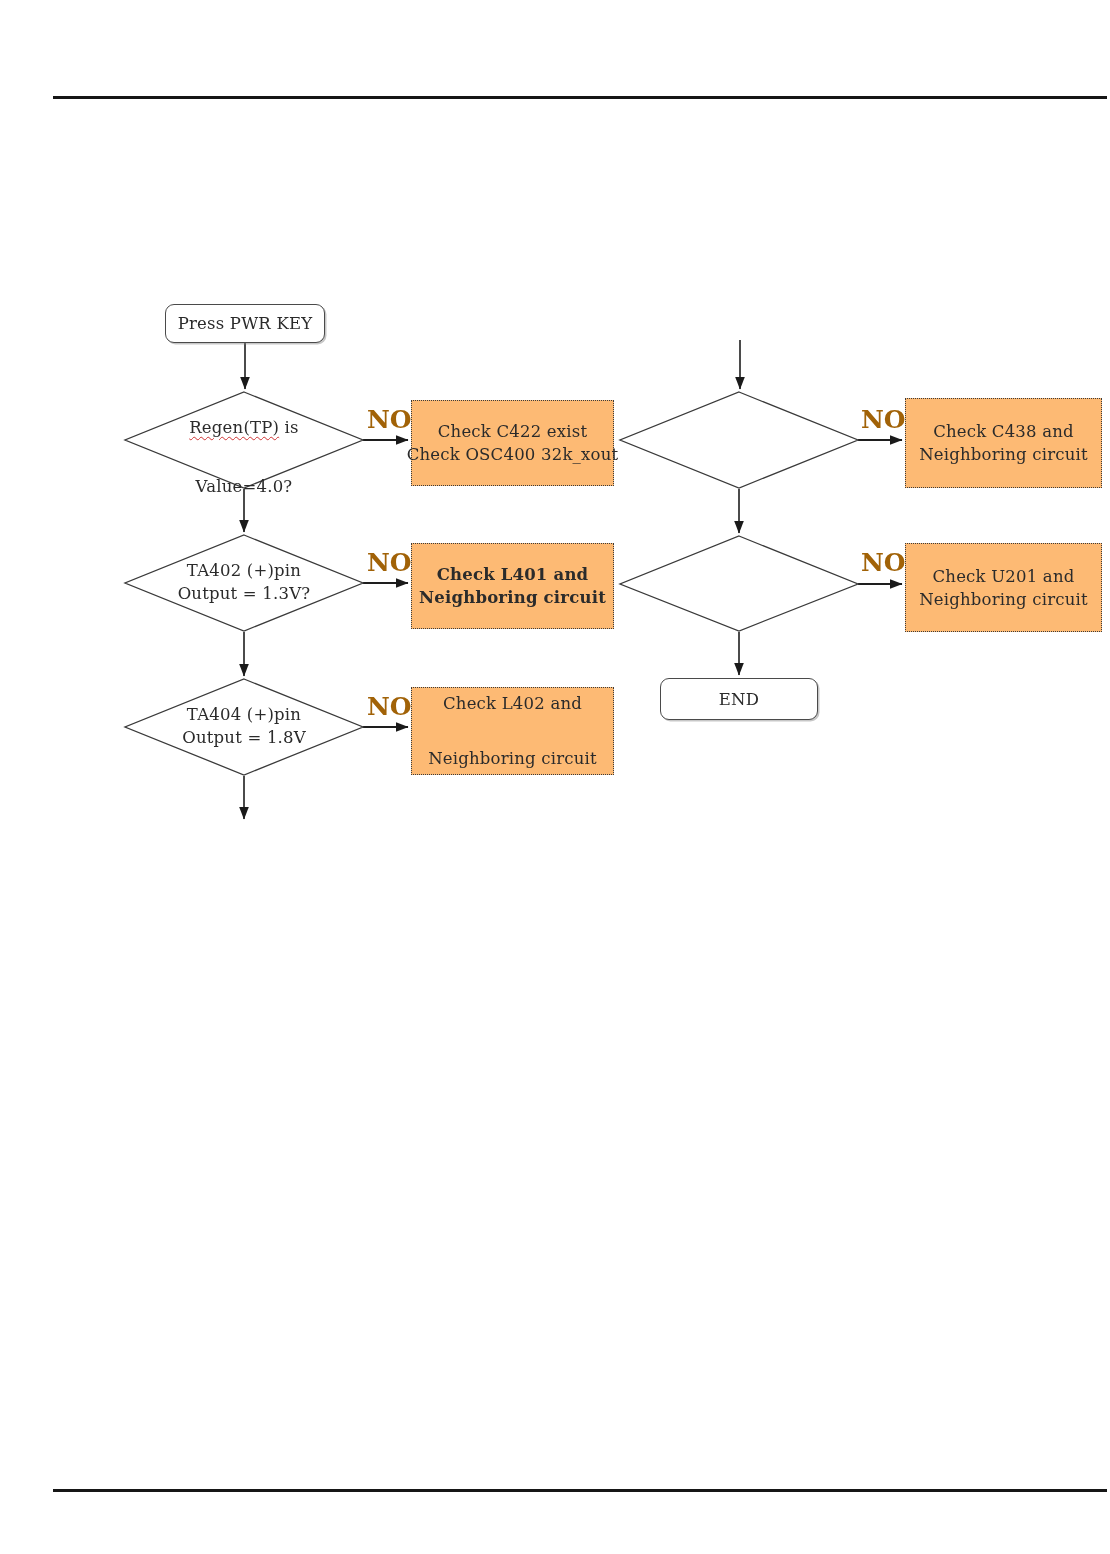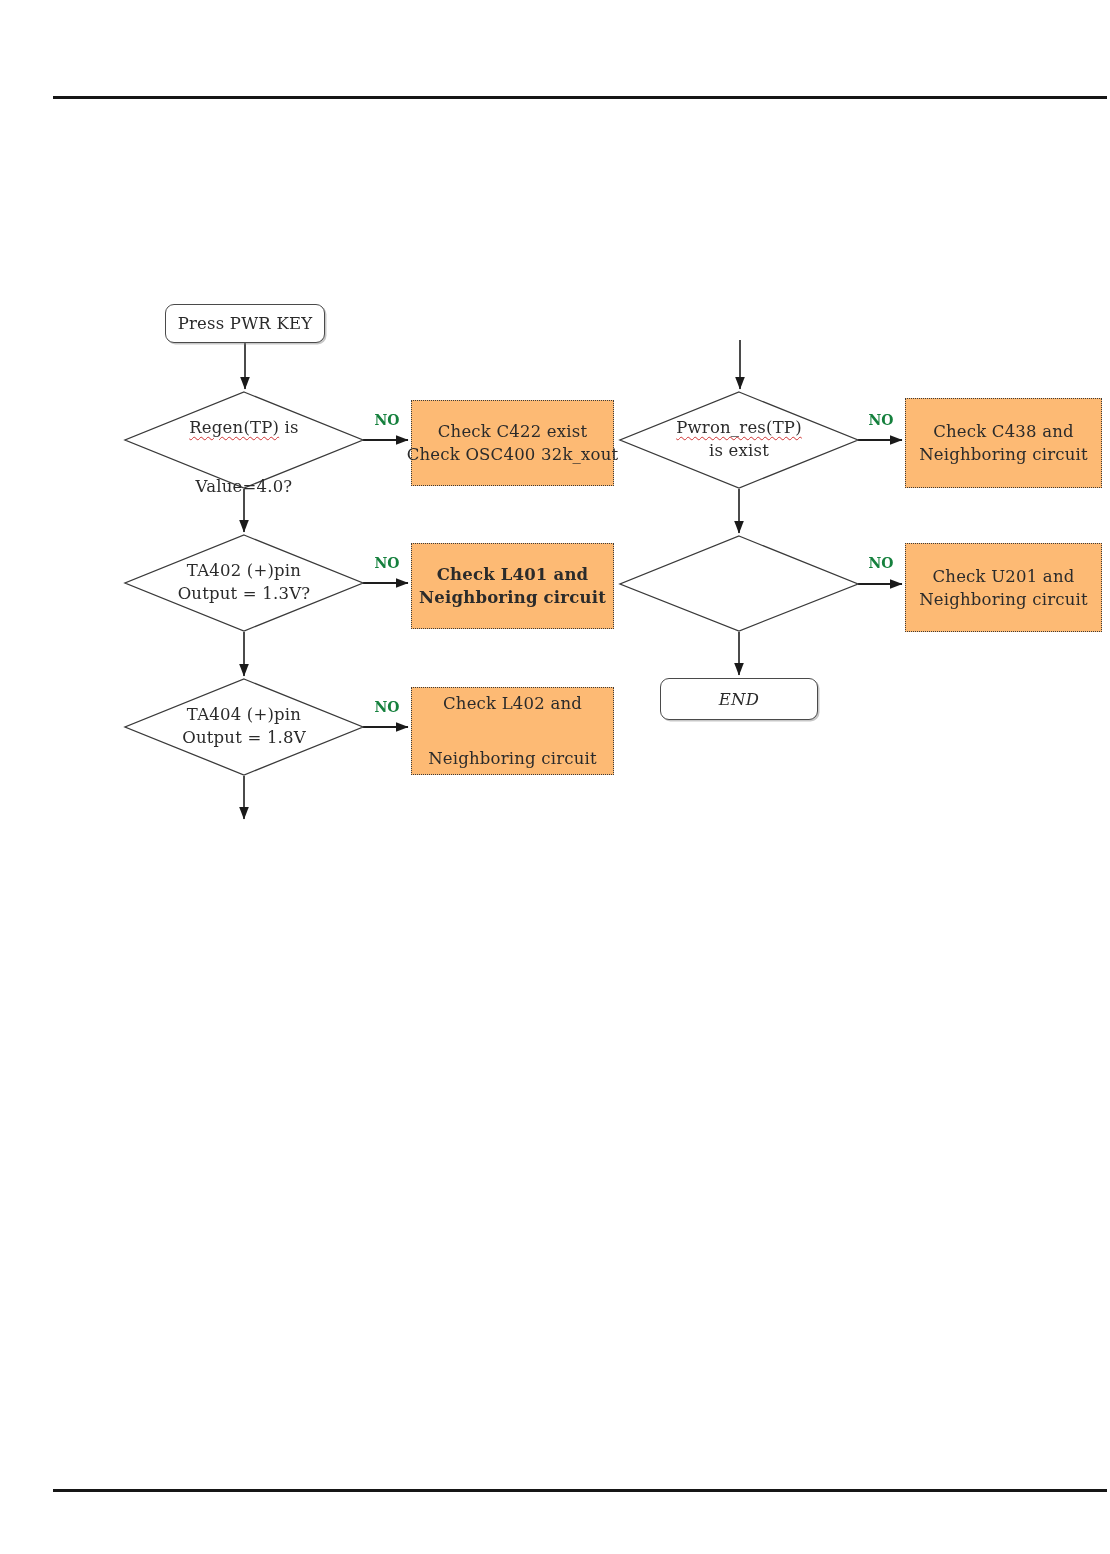--- a/index.html
+++ b/index.html
@@ -42,22 +42,22 @@
     border: 1px dotted #3c3c3c;
     background: #fdba74;
     white-space: nowrap;
     z-index: 2;
   }
   .dtext { z-index: 3; background: transparent; }
 
   .no-label {
     position: absolute;
     width: 40px; text-align: center;
-    font-weight: bold; font-size: 14px; line-height: 22px;
-    color: #15803d;
+    font-weight: bold; font-size: 25px; line-height: 22px;
+    color: #a16207;
     z-index: 3;
   }
   .misspell {
     text-decoration-line: underline;
     text-decoration-style: wavy;
     text-decoration-color: #cf3333;
     text-decoration-thickness: 1px;
     text-underline-offset: 3px;
   }
 </style>
@@ -110,24 +110,20 @@
   <div class="node dtext" style="left:134px; top:559px; width:220px;">
     <div>TA402 (+)pin</div>
     <div>Output = 1.3V?</div>
   </div>
 
   <div class="node dtext" style="left:134px; top:703px; width:220px;">
     <div>TA404 (+)pin</div>
     <div>Output = 1.8V</div>
   </div>
 
-  <div class="node dtext" style="left:629px; top:416px; width:220px;">
-    <div><span class="misspell">Pwron_res(TP)</span><span></span></div>
-    <div>is exist</div>
-  </div>
 
 
   <div class="node action" style="left:411px; top:400px; width:203px; height:86px;">
     <div>Check C422 exist</div>
     <div>Check OSC400 32k_xout</div>
   </div>
 
   <div class="node action" style="left:411px; top:543px; width:203px; height:86px;font-weight:bold;">
     <div>Check L401 and</div>
     <div>Neighboring circuit</div>
@@ -141,21 +137,21 @@
   <div class="node action" style="left:905px; top:398px; width:197px; height:90px;">
     <div>Check C438 and</div>
     <div>Neighboring circuit</div>
   </div>
 
   <div class="node action" style="left:905px; top:543px; width:197px; height:89px;">
     <div>Check U201 and</div>
     <div>Neighboring circuit</div>
   </div>
 
-  <div class="node terminal" style="left:660px; top:678px; width:158px; height:42px;font-style:italic;">
+  <div class="node terminal" style="left:660px; top:678px; width:158px; height:42px;">
     <span>END</span>
   </div>
 
   <div class="no-label" style="left:367px; top:409px;">NO</div>
   <div class="no-label" style="left:367px; top:552px;">NO</div>
   <div class="no-label" style="left:367px; top:696px;">NO</div>
   <div class="no-label" style="left:861px; top:409px;">NO</div>
   <div class="no-label" style="left:861px; top:552px;">NO</div>
 
 </div>

